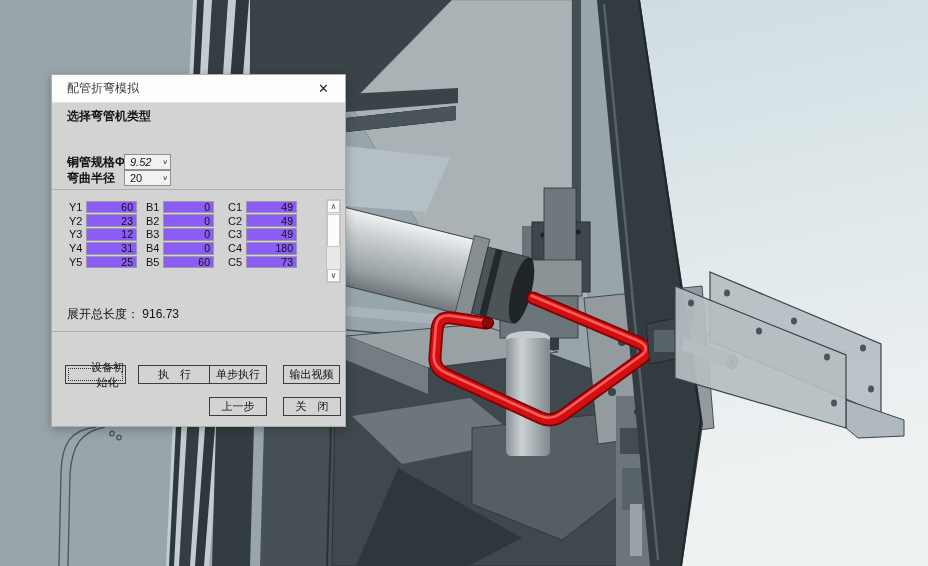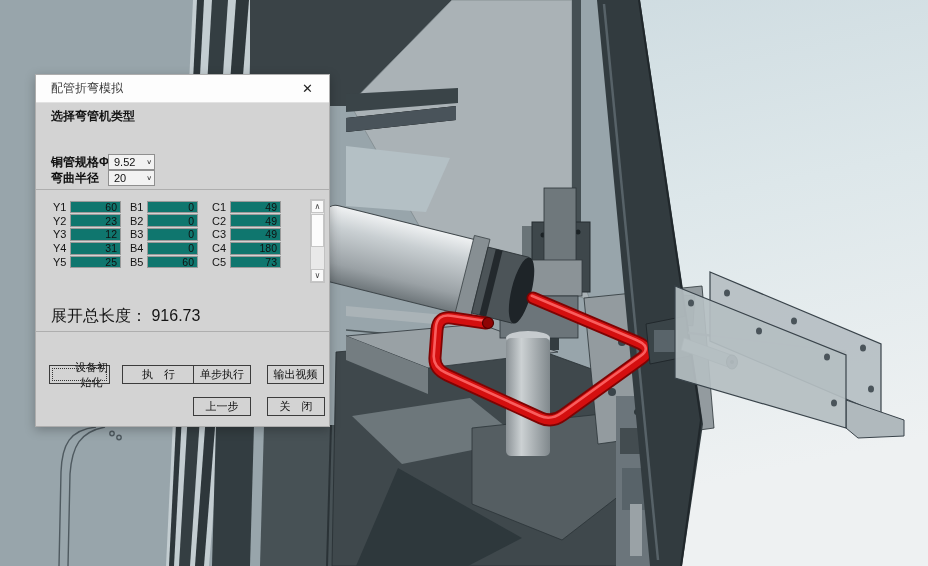--- a/index.html
+++ b/index.html
@@ -5,21 +5,21 @@
   :root{
     --pipe-red:#d40f0f;
     --cb-blue:#3467d6;
   }
   *{margin:0;padding:0;box-sizing:border-box;}
   html,body{width:928px;height:566px;overflow:hidden;}
   body{font-family:"Liberation Sans","DejaVu Sans",sans-serif;position:relative;background:#cdd9de;}
   #scene{position:absolute;left:0;top:0;width:928px;height:566px;display:block;}
 
   
-  .dialog{position:absolute;left:35px;top:74px;width:295px;height:353px;background:#d3d3d3;
+  .dialog{position:absolute;left:51px;top:74px;width:295px;height:353px;background:#d3d3d3;
           border:1px solid #adadad;box-shadow:0 3px 10px rgba(0,0,0,.25);font-size:12px;color:#111;}
   .titlebar{position:absolute;left:0;top:0;width:100%;height:28px;background:#fdfdfd;border-bottom:1px solid #e2e2e2;
             display:flex;align-items:center;justify-content:space-between;padding:0 10px 0 15px;}
   .titlebar .ttl{font-size:12px;color:#3c3c3c;}
   .close-x{font-size:13px;color:#222;cursor:default;padding:2px 6px;line-height:1;}
   .section-label{position:absolute;left:15px;font-weight:bold;color:#141414;}
   .cb-row{position:absolute;left:15px;top:50px;display:flex;align-items:center;}
   .cb{width:15px;height:15px;border:2px solid #141414;background:#fff;display:inline-flex;align-items:center;justify-content:center;}
   .cb .cb-fill{width:7px;height:7px;background:var(--cb-blue);display:none;}
   .cb.checked .cb-fill{display:block;}
@@ -27,32 +27,32 @@
   .cb2{margin-left:35px;}
   .dd-row-label{position:absolute;left:15px;font-weight:bold;}
   .dd{position:absolute;left:72px;width:47px;height:16px;background:#f2f2f2;border:1px solid #8f8f8f;
       display:flex;align-items:center;justify-content:space-between;padding:0 2px 0 5px;font-size:11px;}
   .dd .chev{font-size:8px;color:#333;transform:scaleY(.8);}
   .divider{position:absolute;left:0;width:100%;height:0;border-top:1px solid #aeaeae;}
 
   .ptable{position:absolute;left:17px;top:125px;width:240px;}
   .prow{display:flex;align-items:center;height:13.8px;font-size:11px;}
   .prow .lab{width:17px;color:#141414;}
-  .prow input{width:51px;height:12.5px;border:1px solid #9a9a9a;background:#0f766e;font-size:10.5px;
+  .prow input{width:51px;height:12.5px;border:1px solid #9a9a9a;background:#8b5cf6;font-size:10.5px;
               text-align:right;padding:0 3px;font-family:inherit;color:#111;}
   .prow .lab.b{margin-left:9px;width:17px;}
   .prow .lab.c{margin-left:14px;width:18px;}
   .sbar{position:absolute;left:274px;top:124px;width:15px;height:84px;background:#e9e9e9;border:1px solid #c2c2c2;}
   .sbtn{position:absolute;left:0;width:13px;height:13px;background:#fafafa;border:1px solid #c6c6c6;
         font-size:8px;color:#444;display:flex;align-items:center;justify-content:center;}
   .sbtn.up{top:0;}
   .sbtn.dn{bottom:0;}
   .sthumb{position:absolute;left:0;top:14px;width:13px;height:33px;background:#fcfcfc;border:1px solid #c6c6c6;}
 
-  .total-row{position:absolute;left:15px;top:231px;font-size:16px;color:#141414;}
+  .total-row{position:absolute;left:15px;top:231px;font-size:12px;color:#141414;}
   .btn{position:absolute;height:19px;background:#d3d3d3;border:1px solid #3c3c3c;font-size:11px;color:#111;
        font-family:inherit;display:flex;align-items:center;justify-content:center;padding:0;}
   .btn.focused{outline:1px dotted #333;outline-offset:-4px;}
   .b-init{left:13px;top:290px;width:61px;padding-left:24px;}
   .b-run{left:86px;top:290px;width:73px;}
   .b-step{left:157px;top:290px;width:58px;}
   .b-video{left:231px;top:290px;width:57px;}
   .b-prev{left:157px;top:322px;width:58px;}
   .b-close{left:231px;top:322px;width:58px;}
 </style>
@@ -215,21 +215,21 @@
 <div class="dialog">
   <div class="titlebar">
     <span class="ttl">配管折弯模拟</span>
     <span class="close-x">✕</span>
   </div>
 
   <div class="section-label" style="top:33px;">选择弯管机类型</div>
 
 
   <div class="dd-row-label" style="top:79px;">铜管规格Φ</div>
-  <div class="dd" style="top:79px;">
+  <div class="dd" style="top:79px;font-style:italic;">
     <span>9.52</span>
     <span class="chev">∨</span>
   </div>
 
   <div class="dd-row-label" style="top:95px;">弯曲半径</div>
   <div class="dd" style="top:95px;">
     <span>20</span>
     <span class="chev">∨</span>
   </div>
 

